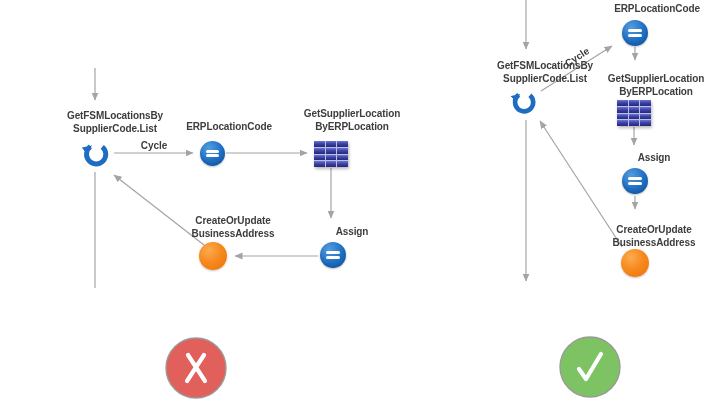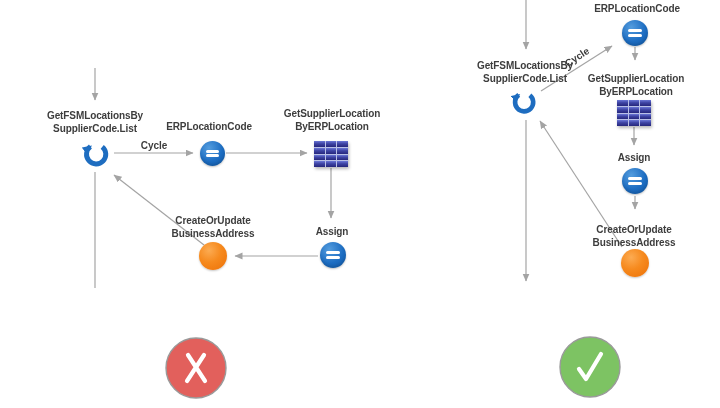--- a/index.html
+++ b/index.html
@@ -4,21 +4,21 @@
 <style>
   html,body{margin:0;padding:0;background:#ffffff;}
   .canvas{
     position:relative;width:720px;height:408px;background:#ffffff;
     font-family:"Liberation Sans",sans-serif;overflow:hidden;
   }
   .wires{position:absolute;left:0;top:0;width:720px;height:408px;}
   .lbl{
     position:absolute;transform:translateX(-50%);text-align:center;
     font-size:10px;font-weight:600;color:#3d3d3d;line-height:13px;
-    white-space:nowrap;letter-spacing:-0.1px;
+    white-space:nowrap;letter-spacing:-0.1px;margin-left:20px;
   }
   .edge-lbl{
     position:absolute;transform:translate(-50%,-50%);
     font-size:10px;font-weight:600;color:#3d3d3d;white-space:nowrap;
   }
   .edge-lbl.rot{transform:translate(-50%,-50%) rotate(-33deg);}
   .node{position:absolute;}
   .equals{
     border-radius:50%;
     background:radial-gradient(circle at 36% 28%, #539cde 0%, #1d6dc2 55%, #1159a6 100%);

